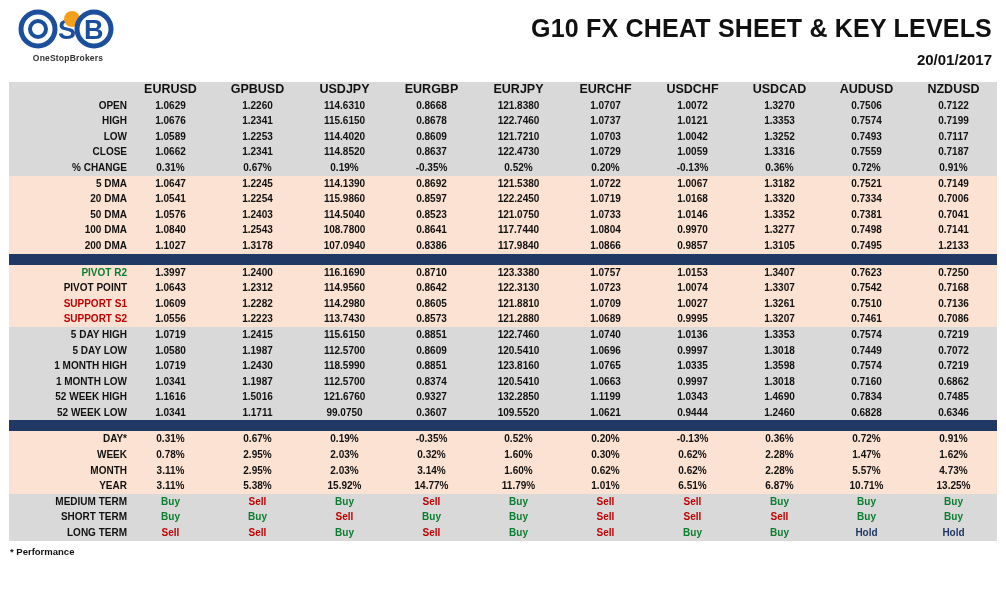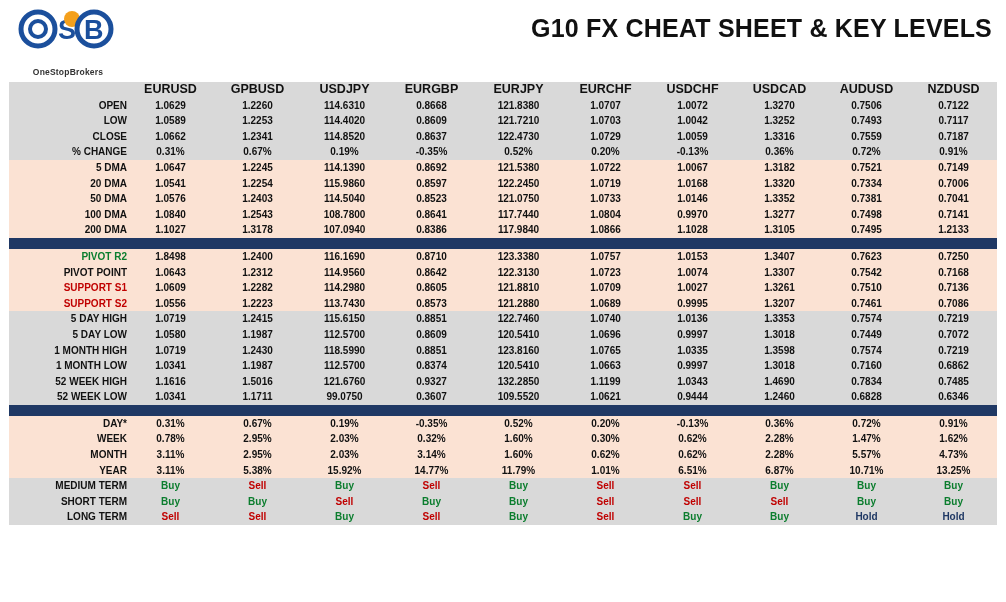--- a/index.html
+++ b/index.html
@@ -36,21 +36,21 @@
   }
   .logo-mark {
     position: relative;
     width: 104px;
     height: 46px;
   }
   .logo-sub {
     font-size: 8.5px;
     color: #333;
     letter-spacing: .2px;
-    margin-top: 15px;
+    margin-top: 1px;
     font-weight: bold;
   }
   .title-wrap {
     text-align: right;
     padding-top: 8px;
     padding-right: 4px;
   }
   .main-title {
     font-size: 25px;
     font-weight: bold;
@@ -132,20 +132,21 @@
           <text x="42" y="33" font-family="Liberation Sans, sans-serif" font-size="27" font-weight="bold" fill="#1b4f9c">S</text>
           <circle cx="56" cy="13" r="8" fill="#f4a01c"></circle>
           <circle cx="78" cy="23" r="17" fill="none" stroke="#1b4f9c" stroke-width="5"></circle>
           <text x="68" y="33" font-family="Liberation Sans, sans-serif" font-size="27" font-weight="bold" fill="#1b4f9c">B</text>
         </svg>
       </div>
       <div class="logo-sub">OneStopBrokers</div>
     </div>
     <div class="title-wrap">
       <div class="main-title">G10 FX CHEAT SHEET &amp; KEY LEVELS</div>
+      <div class="sub-title">20/01/2017</div>
     </div>
   </div>
 
   <table class="sheet">
     <colgroup>
       <col class="lbl">
       <col class="dat">
         <col class="dat">
         <col class="dat">
         <col class="dat">
@@ -179,20 +180,33 @@
           <td class="dat">114.6310</td>
           <td class="dat">0.8668</td>
           <td class="dat">121.8380</td>
           <td class="dat">1.0707</td>
           <td class="dat">1.0072</td>
           <td class="dat">1.3270</td>
           <td class="dat">0.7506</td>
           <td class="dat">0.7122</td>
         </tr>
         <tr class="grey">
+          <td class="lbl">HIGH</td>
+          <td class="dat">1.0676</td>
+          <td class="dat">1.2341</td>
+          <td class="dat">115.6150</td>
+          <td class="dat">0.8678</td>
+          <td class="dat">122.7460</td>
+          <td class="dat">1.0737</td>
+          <td class="dat">1.0121</td>
+          <td class="dat">1.3353</td>
+          <td class="dat">0.7574</td>
+          <td class="dat">0.7199</td>
+        </tr>
+        <tr class="grey">
           <td class="lbl">LOW</td>
           <td class="dat">1.0589</td>
           <td class="dat">1.2253</td>
           <td class="dat">114.4020</td>
           <td class="dat">0.8609</td>
           <td class="dat">121.7210</td>
           <td class="dat">1.0703</td>
           <td class="dat">1.0042</td>
           <td class="dat">1.3252</td>
           <td class="dat">0.7493</td>
@@ -277,31 +291,31 @@
           <td class="dat">0.7141</td>
         </tr>
         <tr class="peach">
           <td class="lbl">200 DMA</td>
           <td class="dat">1.1027</td>
           <td class="dat">1.3178</td>
           <td class="dat">107.0940</td>
           <td class="dat">0.8386</td>
           <td class="dat">117.9840</td>
           <td class="dat">1.0866</td>
-          <td class="dat">1.1028</td>
+          <td class="dat">0.9857</td>
           <td class="dat">1.3105</td>
           <td class="dat">0.7495</td>
           <td class="dat">1.2133</td>
         </tr>
         <tr class="sep">
           <td colspan="11"></td>
         </tr>
         <tr class="peach">
           <td class="lbl green">PIVOT R2</td>
-          <td class="dat">1.8498</td>
+          <td class="dat">1.3997</td>
           <td class="dat">1.2400</td>
           <td class="dat">116.1690</td>
           <td class="dat">0.8710</td>
           <td class="dat">123.3380</td>
           <td class="dat">1.0757</td>
           <td class="dat">1.0153</td>
           <td class="dat">1.3407</td>
           <td class="dat">0.7623</td>
           <td class="dat">0.7250</td>
         </tr>
@@ -512,13 +526,14 @@
           <td class="dat"><span class="buy">Buy</span></td>
           <td class="dat"><span class="sell">Sell</span></td>
           <td class="dat"><span class="buy">Buy</span></td>
           <td class="dat"><span class="buy">Buy</span></td>
           <td class="dat"><span class="hold">Hold</span></td>
           <td class="dat"><span class="hold">Hold</span></td>
         </tr>
       </tbody>
   </table>
 
+  <div class="footnote">* Performance</div>
 </div>
 
 </body></html>

